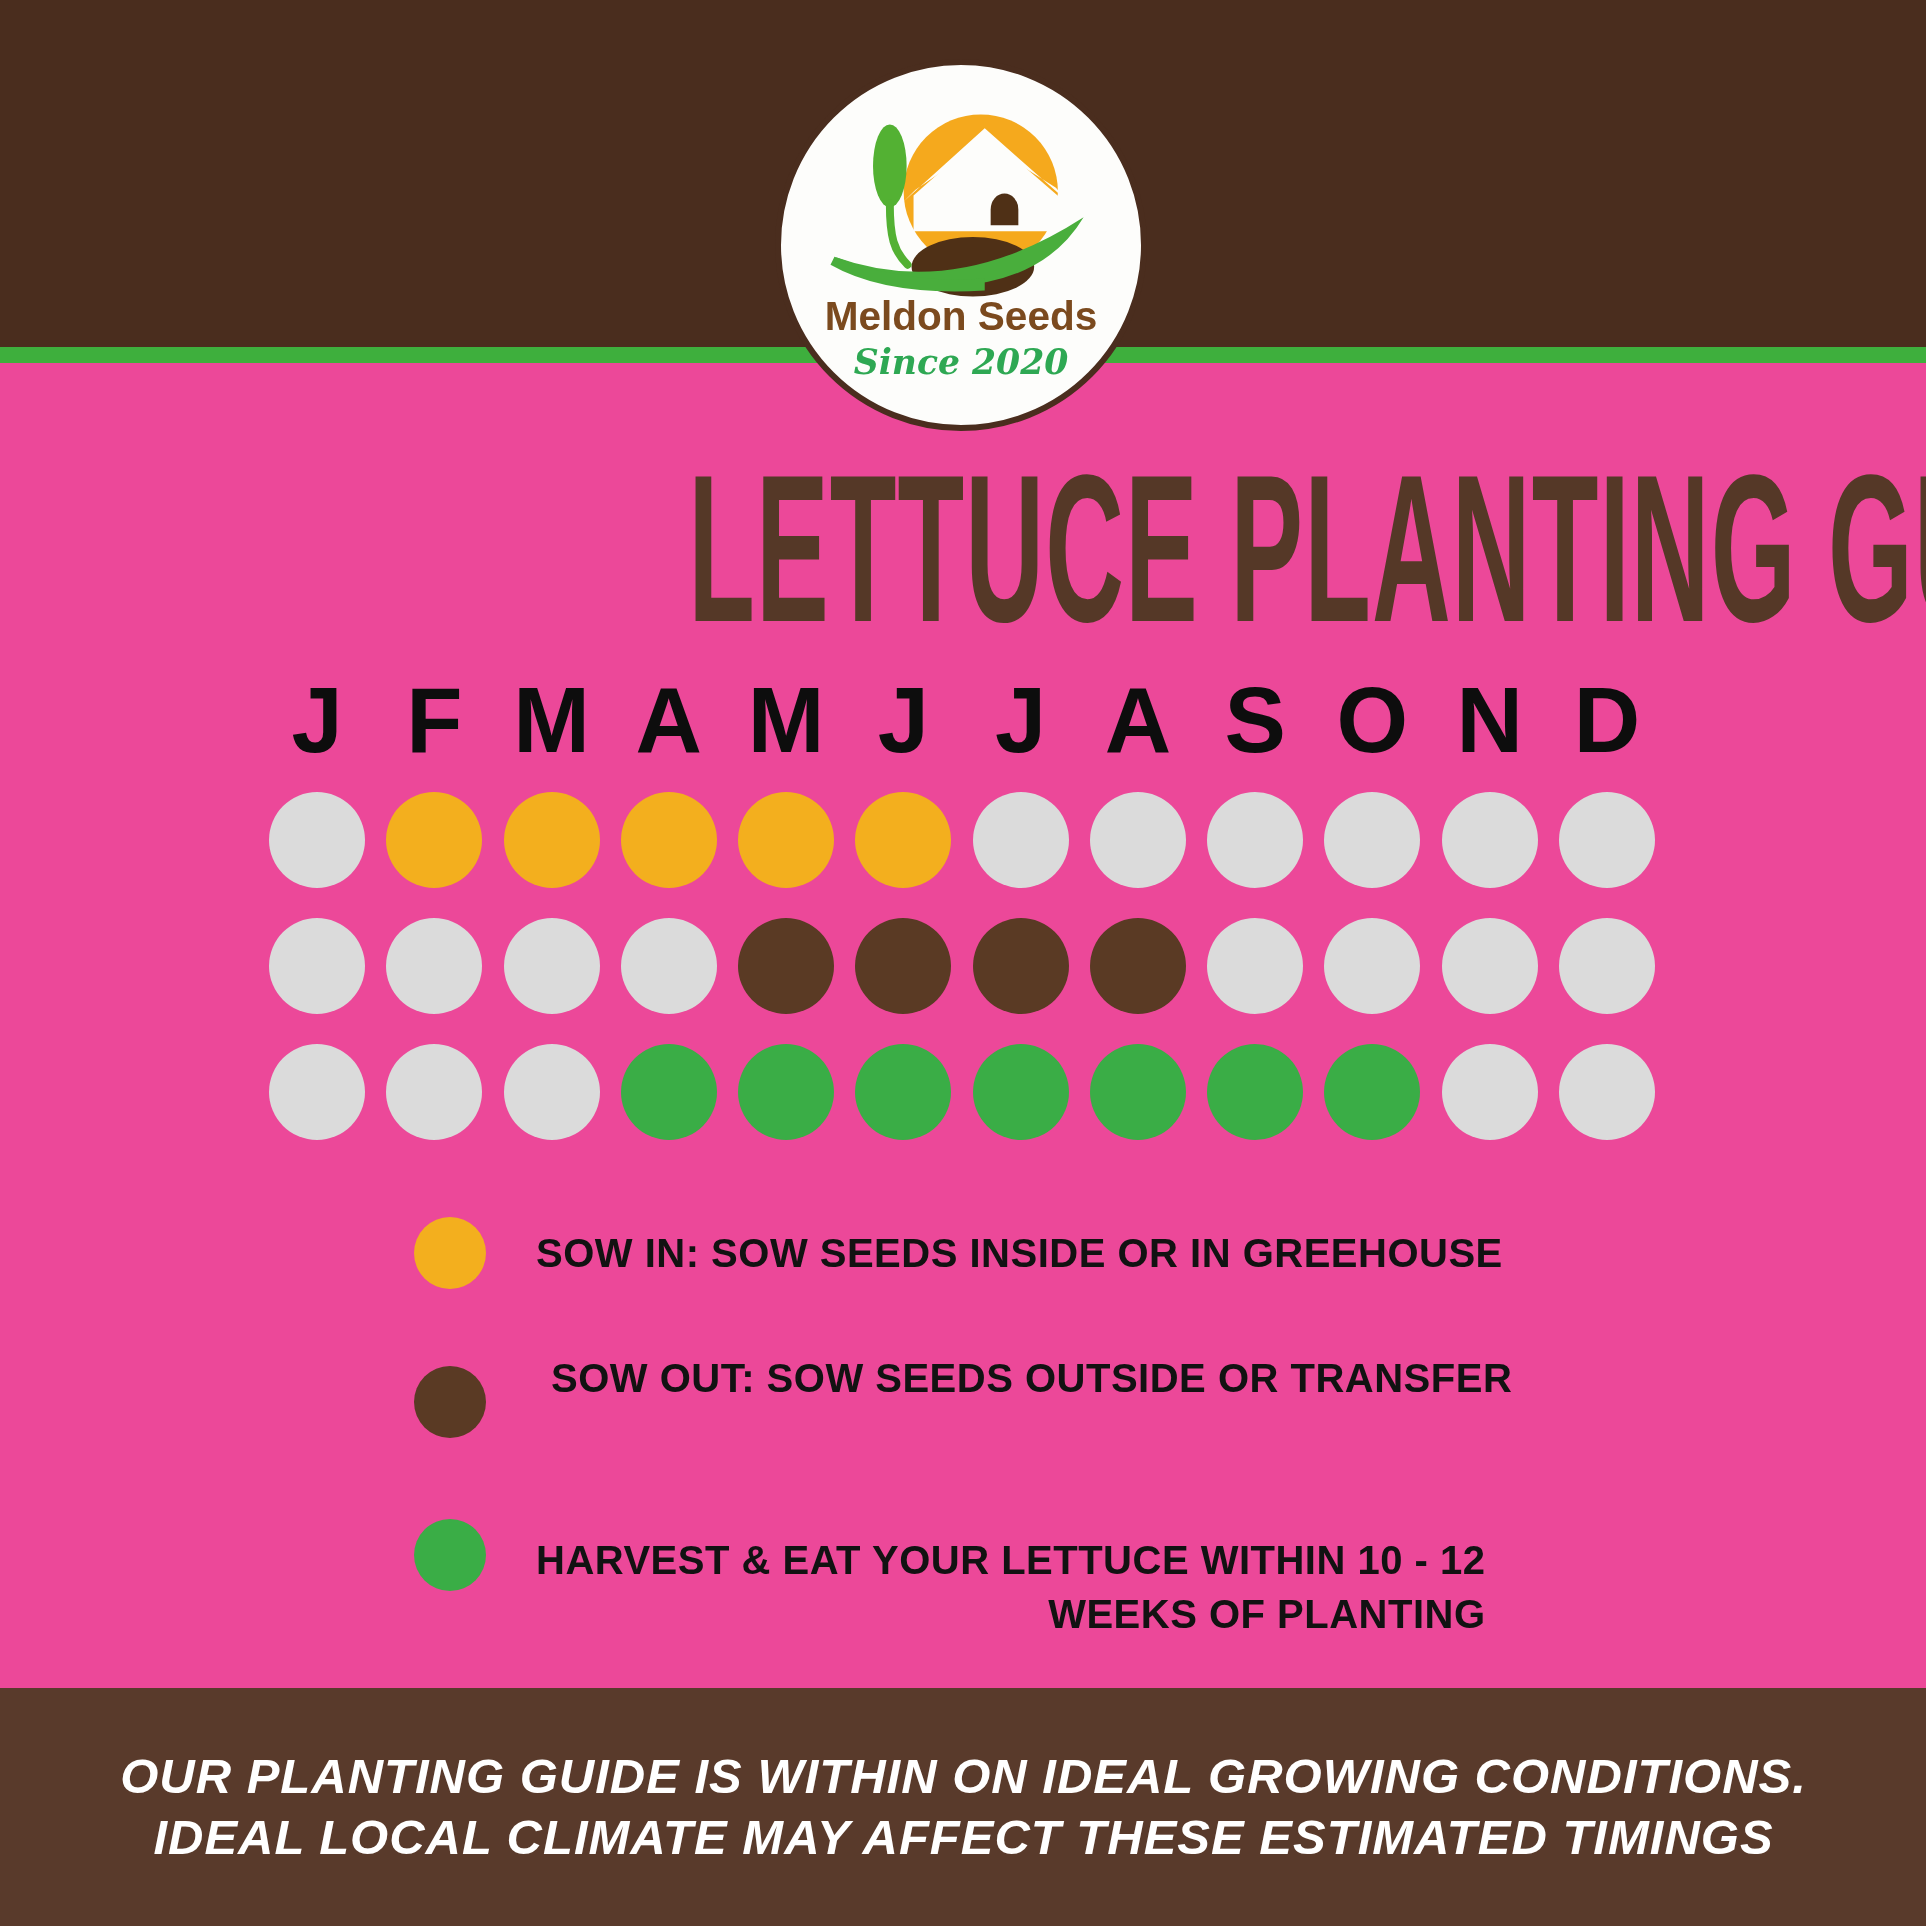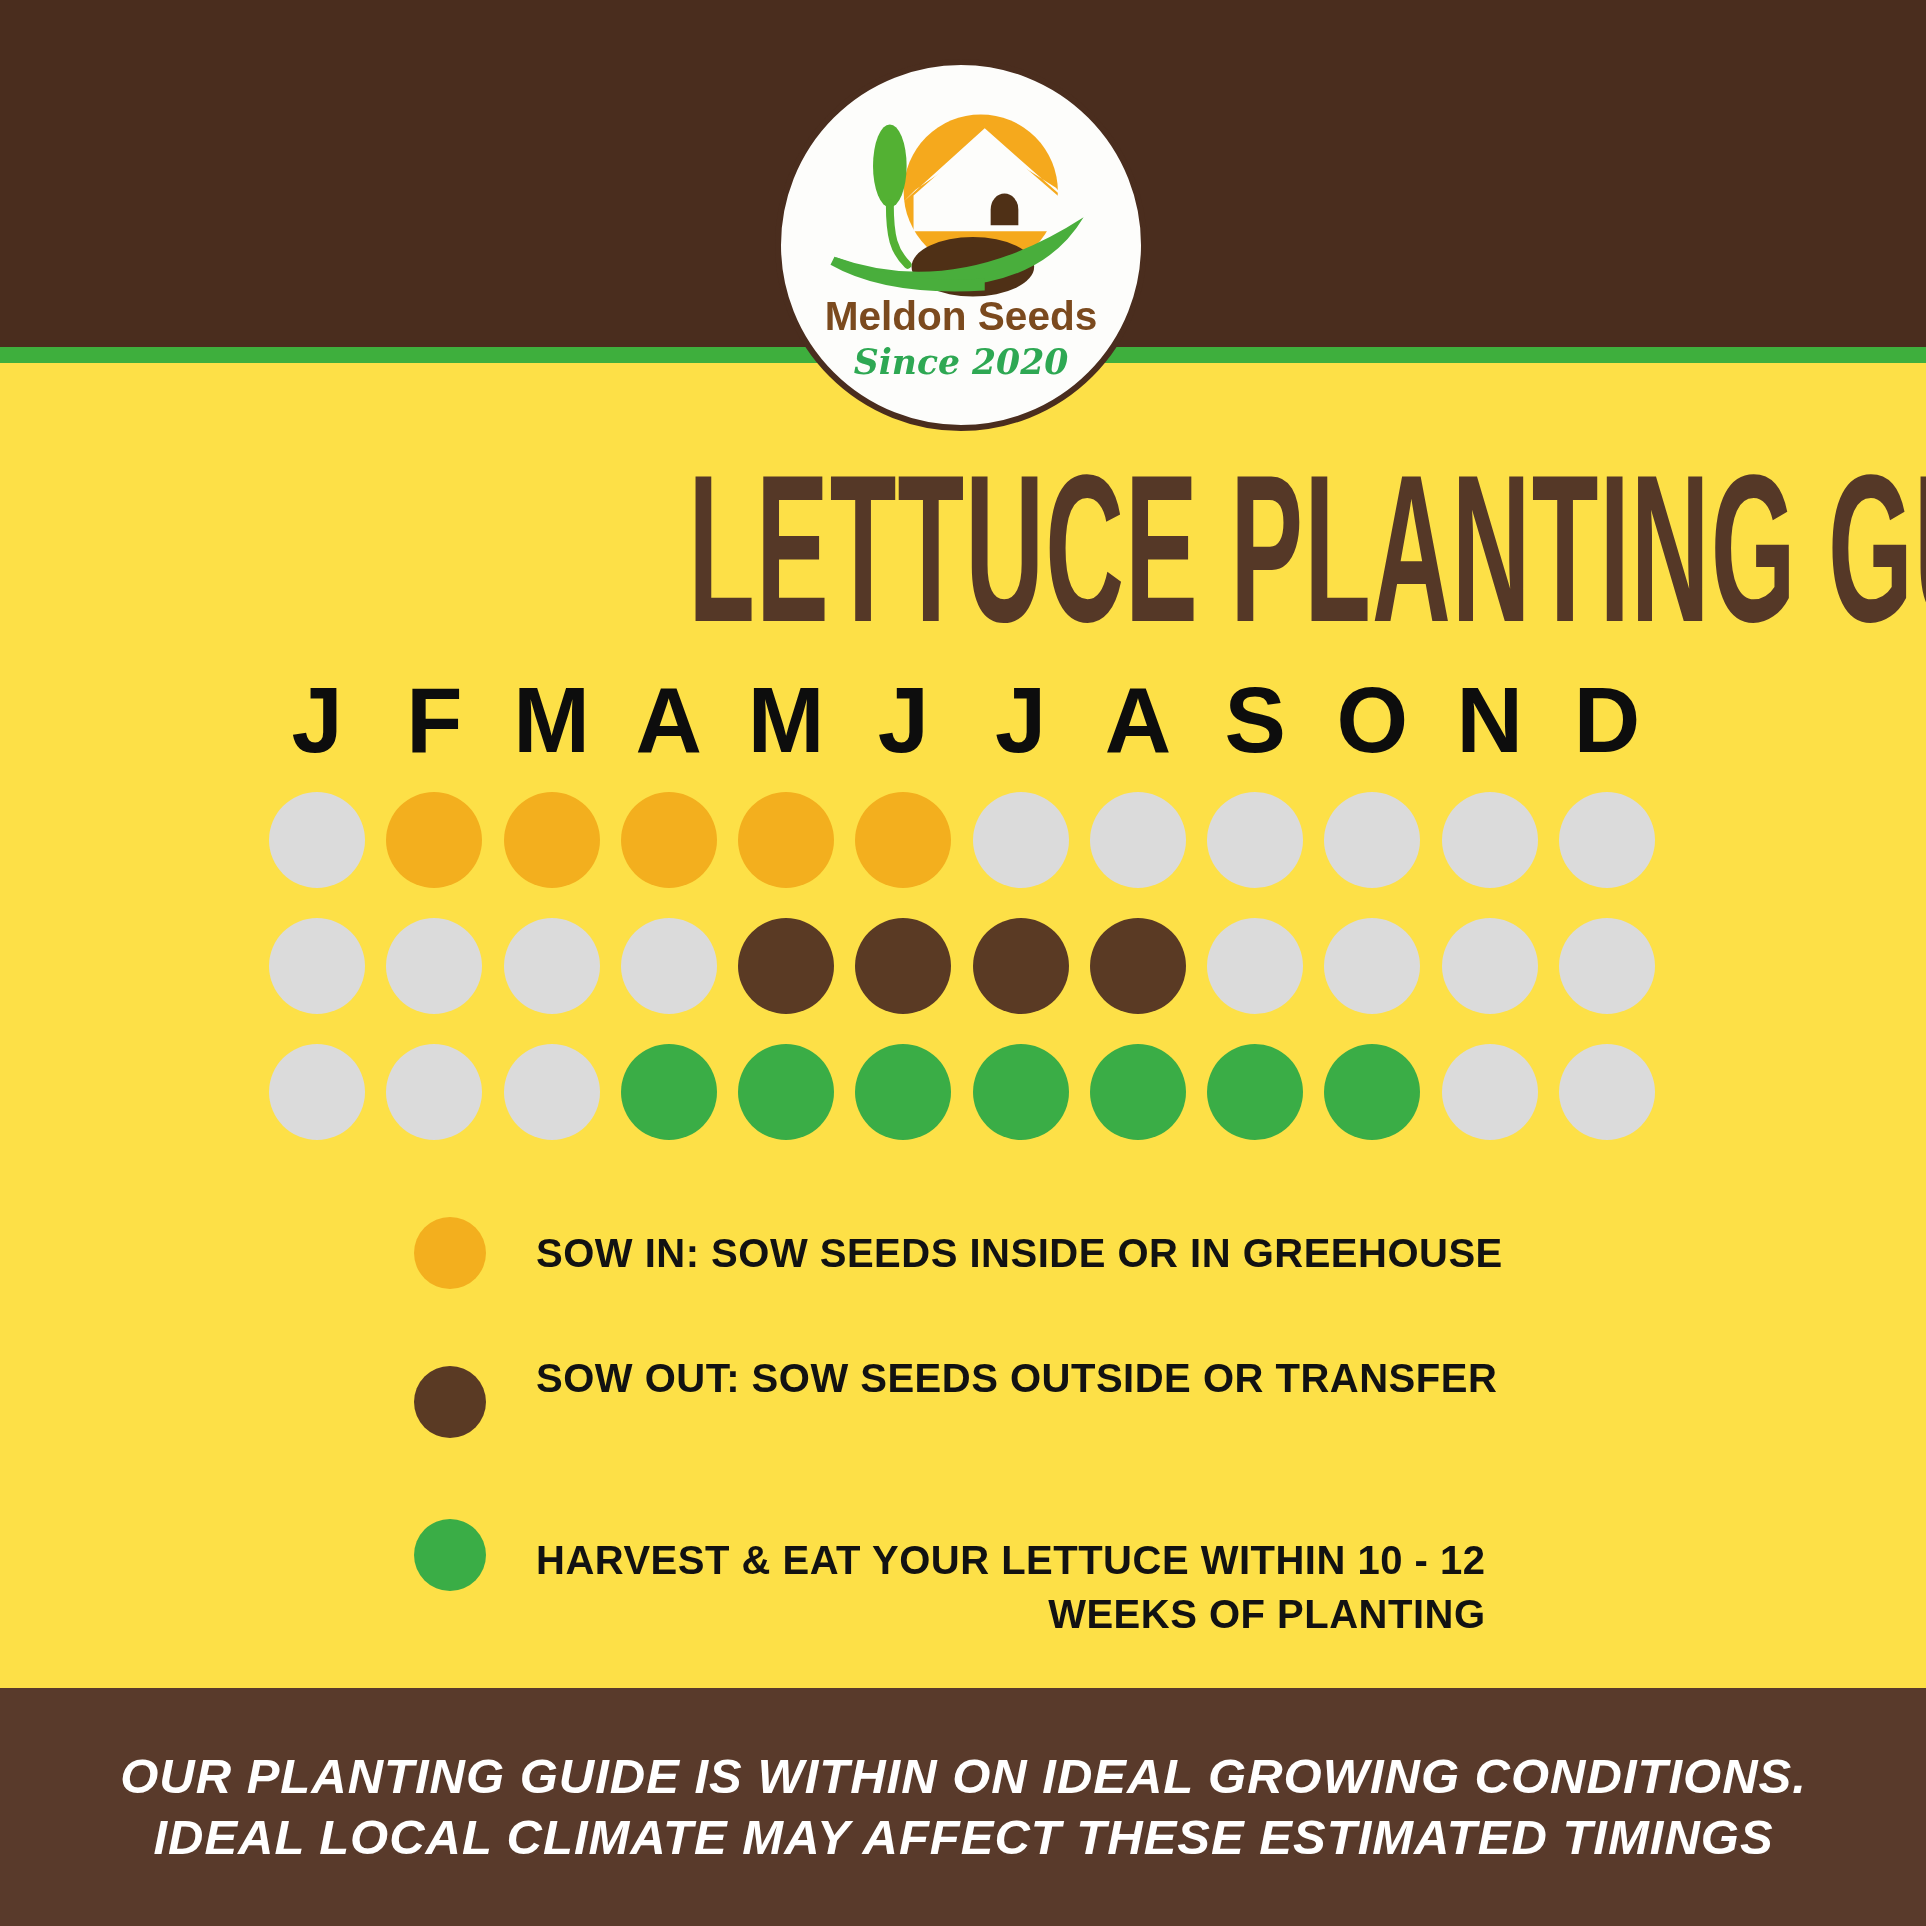--- a/index.html
+++ b/index.html
@@ -1,18 +1,18 @@
 <!DOCTYPE html>
 <html><head>
 <meta charset="utf-8">
 <style>
   html,body{margin:0;padding:0;background:#ffffff;}
   #poster{
     position:relative;width:1927px;height:1927px;overflow:hidden;
-    background:#fde047;font-family:"Liberation Sans",sans-serif;
+    background:#ec4899;font-family:"Liberation Sans",sans-serif;
   }
   
   .header-band{position:absolute;left:0;top:0;width:100%;height:347px;background:#4A2D1E;}
   .green-line{position:absolute;left:0;top:347px;width:100%;height:16px;background:#3EAF3D;}
   
   .logo-circle{
     position:absolute;left:775px;top:59px;width:360px;height:360px;
     background:#FDFDFB;border:6px solid #4A2D1E;border-radius:50%;z-index:3;
     display:flex;align-items:center;justify-content:center;
   }
@@ -30,21 +30,21 @@
   .month-cell{
     width:96px;text-align:center;font-size:92px;font-weight:800;color:#0D0D0D;
     line-height:144px;letter-spacing:0;
   }
   .dot-row{display:flex;justify-content:space-between;height:96px;margin-top:30px;}
   .dot-row:first-child{margin-top:0;}
   .cal-dot{width:96px;height:96px;border-radius:50%;}
   
   .legend-row{position:absolute;left:414px;display:flex;align-items:flex-start;}
   .legend-row:nth-of-type(1){top:1217px;}
-  .legend-row:nth-of-type(2){top:1351px;}
+  .legend-row:nth-of-type(2){top:1351px;gap:15px;}
   .legend-row:nth-of-type(3){top:1519px;}
   .legend-dot{width:72px;height:72px;border-radius:50%;flex:0 0 auto;}
   .legend-row:nth-of-type(2) .legend-dot{margin-top:15px;}
   .legend-text{margin-left:50px;font-size:40px;font-weight:700;color:#121212;letter-spacing:0.5px;text-align:right;}
   .legend-text .lline{line-height:54px;}
   .legend-row:nth-of-type(1) .legend-text .lline{line-height:72px;}
   .legend-row:nth-of-type(3) .legend-text{margin-top:14px;}
   
   .footer-band{
     position:absolute;left:0;top:1688px;width:100%;height:239px;background:#593A2B;

